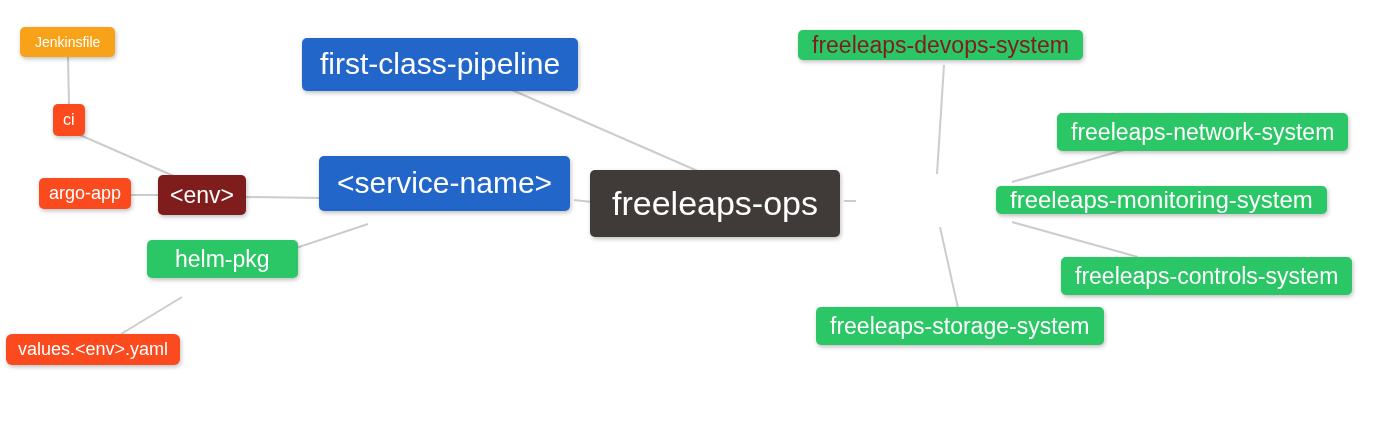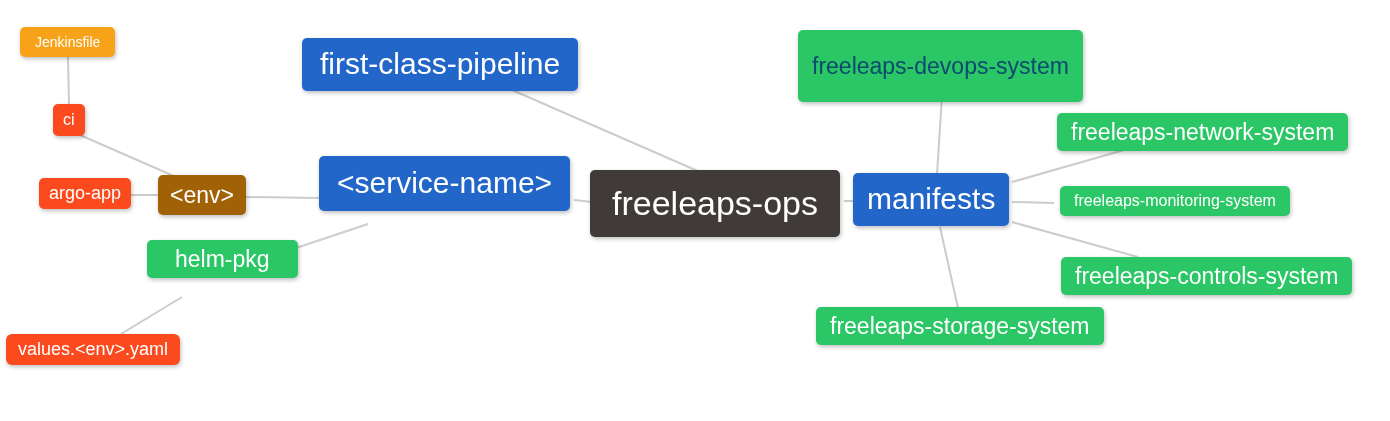--- a/index.html
+++ b/index.html
@@ -40,25 +40,24 @@
       <line x1="937" y1="174" x2="944" y2="65" class="edge" stroke="#cccccc"></line>
       <line x1="1012" y1="182" x2="1124" y2="150" class="edge" stroke="#cccccc"></line>
       <line x1="1012" y1="202" x2="1054" y2="203" class="edge" stroke="#cccccc"></line>
       <line x1="1012" y1="222" x2="1138" y2="257" class="edge" stroke="#cccccc"></line>
       <line x1="940" y1="227" x2="958" y2="308" class="edge" stroke="#cccccc"></line>
     </svg>
 
 <div class="node" style="left: 20px; top: 27px; font-size: 14px; padding: 7px 15px; background: rgb(247, 162, 25); color: rgb(255, 255, 255);">Jenkinsfile</div>
     <div class="node" style="left: 53px; top: 104px; font-size: 16px; padding: 7px 10px; background: rgb(250, 74, 30); color: rgb(255, 255, 255);">ci</div>
     <div class="node" style="left: 30px; top: 178px; font-size: 18px; padding: 5px 10px; background: rgb(250, 74, 30); color: rgb(255, 255, 255); margin-left: 9px;">argo-app</div>
-    <div class="node" style="left: 158px; top: 175px; font-size: 23px; padding: 7px 12px; background: #a16207; color: rgb(255, 255, 255);">&lt;env&gt;</div>
+    <div class="node" style="left: 158px; top: 175px; font-size: 23px; padding: 7px 12px; background: #7f1d1d; color: rgb(255, 255, 255);">&lt;env&gt;</div>
     <div class="node" style="left: 147px; top: 240px; font-size: 23px; padding: 6px 28px; background: rgb(43, 198, 101); color: rgb(255, 255, 255);">helm-pkg</div>
     <div class="node" style="left: 6px; top: 334px; font-size: 18px; padding: 5px 12px; background: rgb(250, 74, 30); color: rgb(255, 255, 255); border-radius: 6px;">values.&lt;env&gt;.yaml</div>
     <div class="node" style="left: 302px; top: 38px; font-size: 30px; padding: 9px 18px; background: rgb(34, 102, 201); color: rgb(255, 255, 255);">first-class-pipeline</div>
     <div class="node" style="left: 319px; top: 156px; font-size: 30px; padding: 10px 18px; background: rgb(34, 102, 201); color: rgb(255, 255, 255);">&lt;service-name&gt;</div>
     <div class="node" style="left: 590px; top: 170px; font-size: 34px; padding: 14px 22px; background: rgb(64, 59, 56); color: rgb(255, 255, 255);">freeleaps-ops</div>
-    <div class="node" style="left: 853px; top: 173px; font-size: 30px; padding: 9px 14px; background: rgb(34, 102, 201); color: rgb(255, 255, 255);">manifests</div>
-    <div class="node" style="left: 798px; top: 30px; font-size: 23px; padding: 23px 14px; background: rgb(43, 198, 101); color: #0c4a6e;">freeleaps-devops-system</div>
+    <div class="node" style="left: 798px; top: 30px; font-size: 23px; padding: 2px 14px; background: rgb(43, 198, 101); color: #7f1d1d;">freeleaps-devops-system</div>
     <div class="node" style="left: 1057px; top: 113px; font-size: 23px; padding: 6px 14px; background: rgb(43, 198, 101); color: rgb(255, 255, 255);">freeleaps-network-system</div>
-    <div class="node" style="left: 1060px; top: 186px; font-size: 16px; padding: 6px 14px; background: rgb(43, 198, 101); color: rgb(255, 255, 255);">freeleaps-monitoring-system</div>
+    <div class="node" style="left: 996px; top: 186px; font-size: 24px; padding: 0 14px; background: rgb(43, 198, 101); color: rgb(255, 255, 255);">freeleaps-monitoring-system</div>
     <div class="node" style="left: 1061px; top: 257px; font-size: 23px; padding: 6px 14px; background: rgb(43, 198, 101); color: rgb(255, 255, 255);">freeleaps-controls-system</div>
     <div class="node" style="left: 816px; top: 307px; font-size: 23px; padding: 6px 14px; background: rgb(43, 198, 101); color: rgb(255, 255, 255);">freeleaps-storage-system</div>
   </div>
 
 </body></html>

